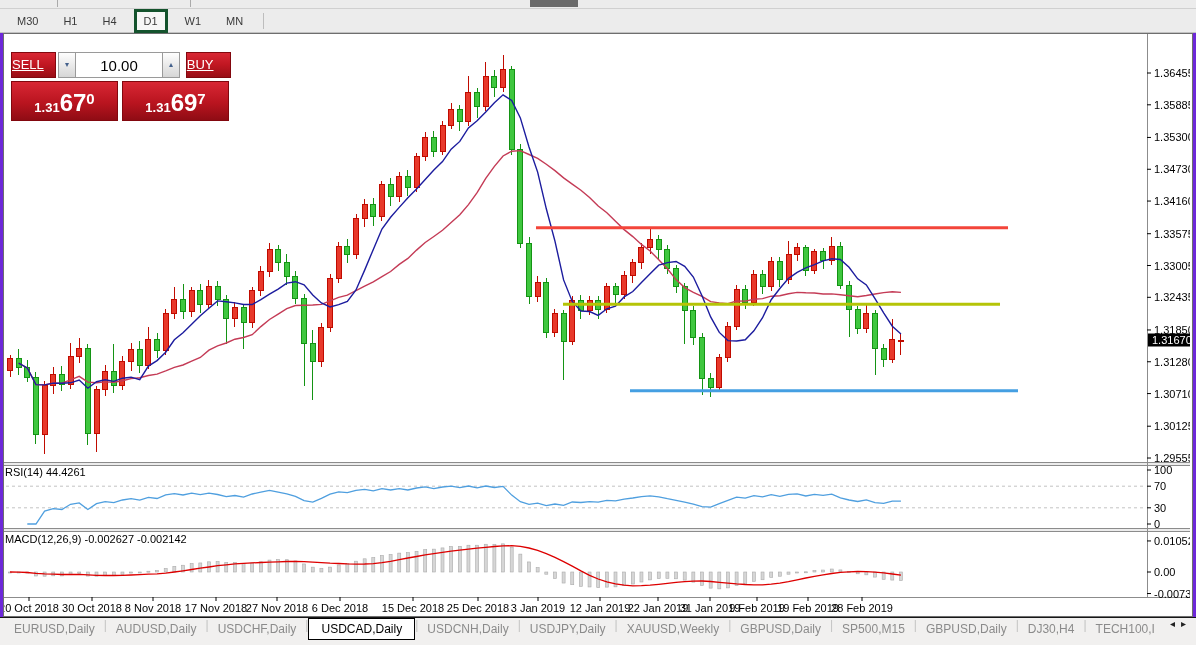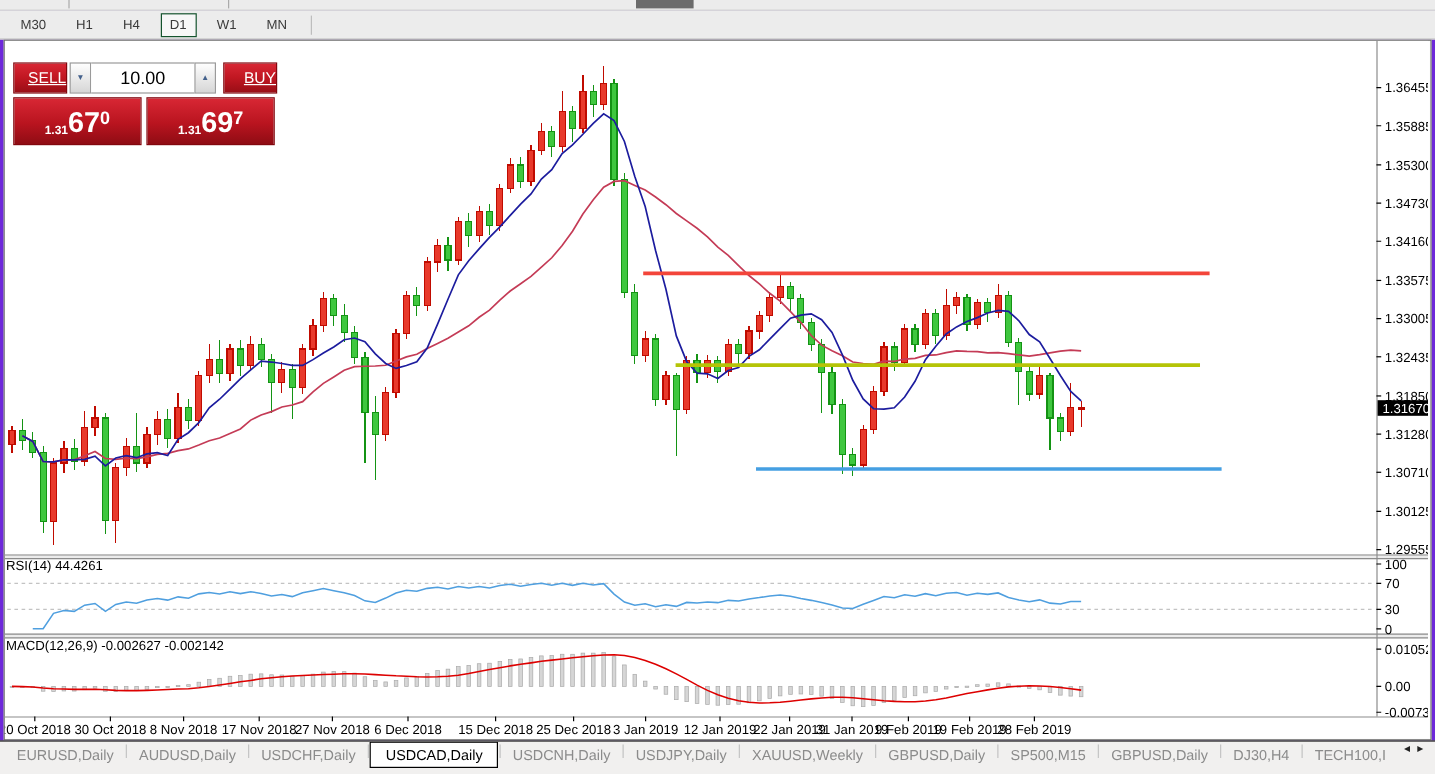--- a/index.html
+++ b/index.html
@@ -6,49 +6,49 @@
   #app{position:relative;width:1196px;height:645px;background:#6d28d9;overflow:hidden;
        font-family:"Liberation Sans",sans-serif;-webkit-user-select:none;}
   
   #top-strip{position:absolute;left:0;top:0;width:1196px;height:8px;background:#ececec;border-bottom:1px solid #d0d0d0;}
   #top-strip .sep{position:absolute;top:0;width:1px;height:7px;background:#aaa;}
   #top-strip .blob{position:absolute;top:0;height:7px;background:#6b6b6b;}
   
   #tf-bar{position:absolute;left:0;top:9px;width:1196px;height:23px;background:#ececec;
           border-bottom:1px solid #c2c2c2;display:flex;align-items:center;font-size:11px;color:#3a3a3a;}
   .tf-btn{padding:3px 7px;margin-left:9px;border:1px solid transparent;cursor:default;}
-  .tf-btn.active{background:#f7f7f7;border:1px solid #14532d;}
+  .tf-btn.active{background:#f7f7f7;border:3px solid #14532d;}
   .tf-sep{width:1px;height:16px;background:#bdbdbd;margin-left:12px;}
   
   #chart-window{position:absolute;left:3px;top:33px;width:1188px;height:582px;background:#fff;
                 border:1px solid #6e6e6e;box-shadow:inset 0 0 0 1px #fdfdfd;}
   #chart-svg{position:absolute;left:0;top:0;}
   #chart-title{position:absolute;left:8px;top:4px;font-size:12px;color:#000;z-index:5;}
   #chart-title .arrow{font-size:8px;vertical-align:2px;margin-right:4px;}
   .ind-label{position:absolute;left:1px;font-size:11px;color:#000;z-index:5;}
   #rsi-label{top:432px;}
   #macd-label{top:499px;}
   
   #trade-panel{position:absolute;left:7px;top:18px;width:220px;z-index:6;}
   #trade-row1{display:flex;height:26px;}
   .trade-btn{width:52px;background:linear-gradient(180deg,#d82734 0%,#c11722 48%,#990e16 100%);
-             border:1px solid #82070e;color:#fff;font-size:13px;text-align:right;line-height:24px;
+             border:1px solid #82070e;color:#fff;font-size:13px;text-align:left;line-height:24px;
              text-decoration:underline;cursor:pointer;}
   .spin-btn{width:19px;background:linear-gradient(180deg,#fefefe,#d6d6d6);border:1px solid #9a9a9a;
             font-size:8px;color:#44618c;text-align:center;line-height:24px;cursor:pointer;}
   #vol-field{width:62px;border:1px solid #9a9a9a;border-left:none;border-right:none;
              font-size:15px;text-align:center;font-family:"Liberation Sans",sans-serif;padding:12px;}
   #buy-btn{margin-left:6px;}
   #sell-btn{margin-right:2px;}
   #trade-row2{display:flex;margin-top:3px;}
   .price-box{width:105px;height:36px;background:linear-gradient(180deg,#d82734 0%,#b9141f 55%,#8f0c14 100%);
              border:1px solid #82070e;color:#fff;display:flex;align-items:flex-end;justify-content:center;
              padding-bottom:2px;cursor:pointer;}
   .price-box + .price-box{margin-left:4px;}
-  .p-small{font-size:10px;font-weight:bold;margin-bottom:3px;}
+  .p-small{font-size:13px;font-weight:bold;margin-bottom:3px;}
   .p-big{font-size:24px;font-weight:bold;line-height:30px;}
   .p-sup{font-size:15px;font-weight:bold;transform:translateY(-11px);display:inline-block;}
   
   #tab-bar{position:absolute;left:0;top:617px;width:1196px;height:28px;background:#f1f0ef;
            border-top:1px solid #161616;display:flex;align-items:flex-start;font-size:12px;color:#8b8b8b;}
   .tab{padding:4px 9px;white-space:nowrap;cursor:pointer;}
   .tab.active{background:#fff;border:1px solid #000;color:#000;padding:3px 12px;}
   .tab-div{color:#c4c4c4;}
   #tab-arrows{margin-left:auto;padding-right:10px;font-size:10px;color:#222;}
   #tab-arrows span{margin-left:6px;cursor:pointer;}

